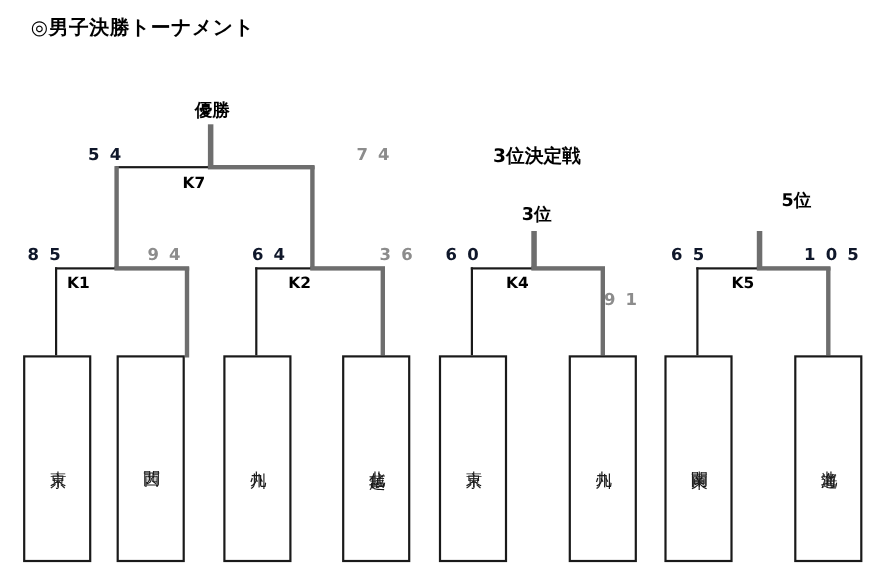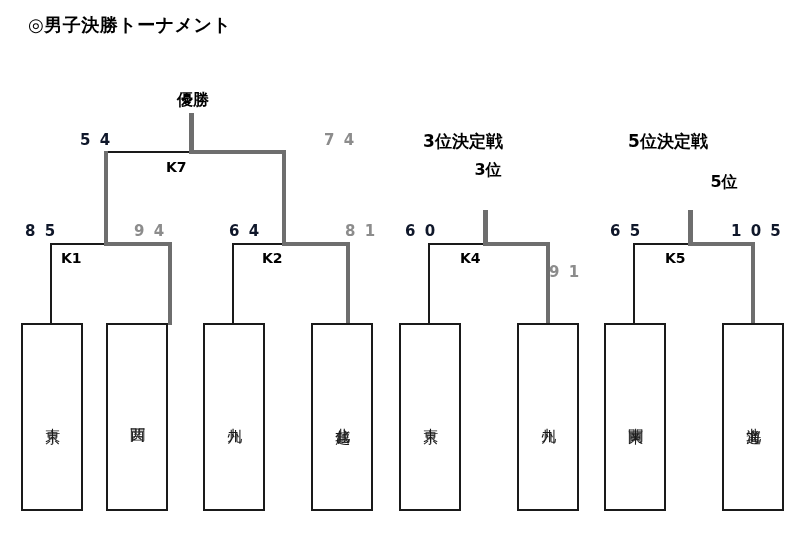--- a/index.html
+++ b/index.html
@@ -97,27 +97,26 @@
     color: #1a1a1a;
   }
 </style>
 </head>
 <body>
 
 <div id="root">
 
   <div class="page-title">◎男子決勝トーナメント</div>
 
-  <div class="section-header" style="left:398px; top:130px; width:130px;">3位決定戦</div>
-
-  <div class="section-header" style="left:603px; top:130px; width:130px;">5位決定戦</div>
+  <div class="section-header" style="left:398px; top:130px; width:130px;text-align:right;">3位決定戦</div>
+
 
   <div class="crown-label" style="left:163px; top:90px; width:60px;">優勝</div>
 
-  <div class="crown-label" style="left:458px; top:160px; width:60px;">3位</div>
+  <div class="crown-label" style="left:458px; top:185px; width:60px;">3位</div>
 
   <div class="crown-label" style="left:694px; top:172px; width:60px;">5位</div>
 
   <div class="seg thick" style="left:189px; top:113px; width:5px; height:40px;"></div>
 
   <div class="seg" style="left:105px; top:151px; width:87px; height:2px;"></div>
   <div class="seg thick" style="left:189px; top:150px; width:97px; height:4px;"></div>
 
   <div class="seg thick" style="left:104px; top:151px; width:4px; height:93px;"></div>
 
@@ -135,21 +134,21 @@
   <div class="score win" style="left:25px; top:222px;">8 5</div>
   <div class="score lose" style="left:134px; top:222px;">9 4</div>
   <div class="match-code" style="left:61px; top:250px; width:50px;">K1</div>
 
   <div class="seg" style="left:232px; top:243px; width:54px; height:2px;"></div>
   <div class="seg thick" style="left:282px; top:242px; width:68px; height:4px;"></div>
   <div class="seg" style="left:232px; top:243px; width:2px; height:82px;"></div>
   <div class="seg thick" style="left:346px; top:243px; width:4px; height:82px;"></div>
 
   <div class="score win" style="left:229px; top:222px;">6 4</div>
-  <div class="score lose" style="left:345px; top:222px;">8 1</div>
+  <div class="score lose" style="left:345px; top:222px;">3 6</div>
   <div class="match-code" style="left:262px; top:250px; width:50px;">K2</div>
 
   <div class="seg thick" style="left:483px; top:210px; width:5px; height:35px;"></div>
   <div class="seg" style="left:428px; top:243px; width:58px; height:2px;"></div>
   <div class="seg thick" style="left:483px; top:242px; width:67px; height:4px;"></div>
   <div class="seg" style="left:428px; top:243px; width:2px; height:82px;"></div>
   <div class="seg thick" style="left:546px; top:243px; width:4px; height:82px;"></div>
 
   <div class="score win" style="left:405px; top:222px;">6 0</div>
   <div class="score lose" style="left:549px; top:222px;margin-top:41px;">9 1</div>

